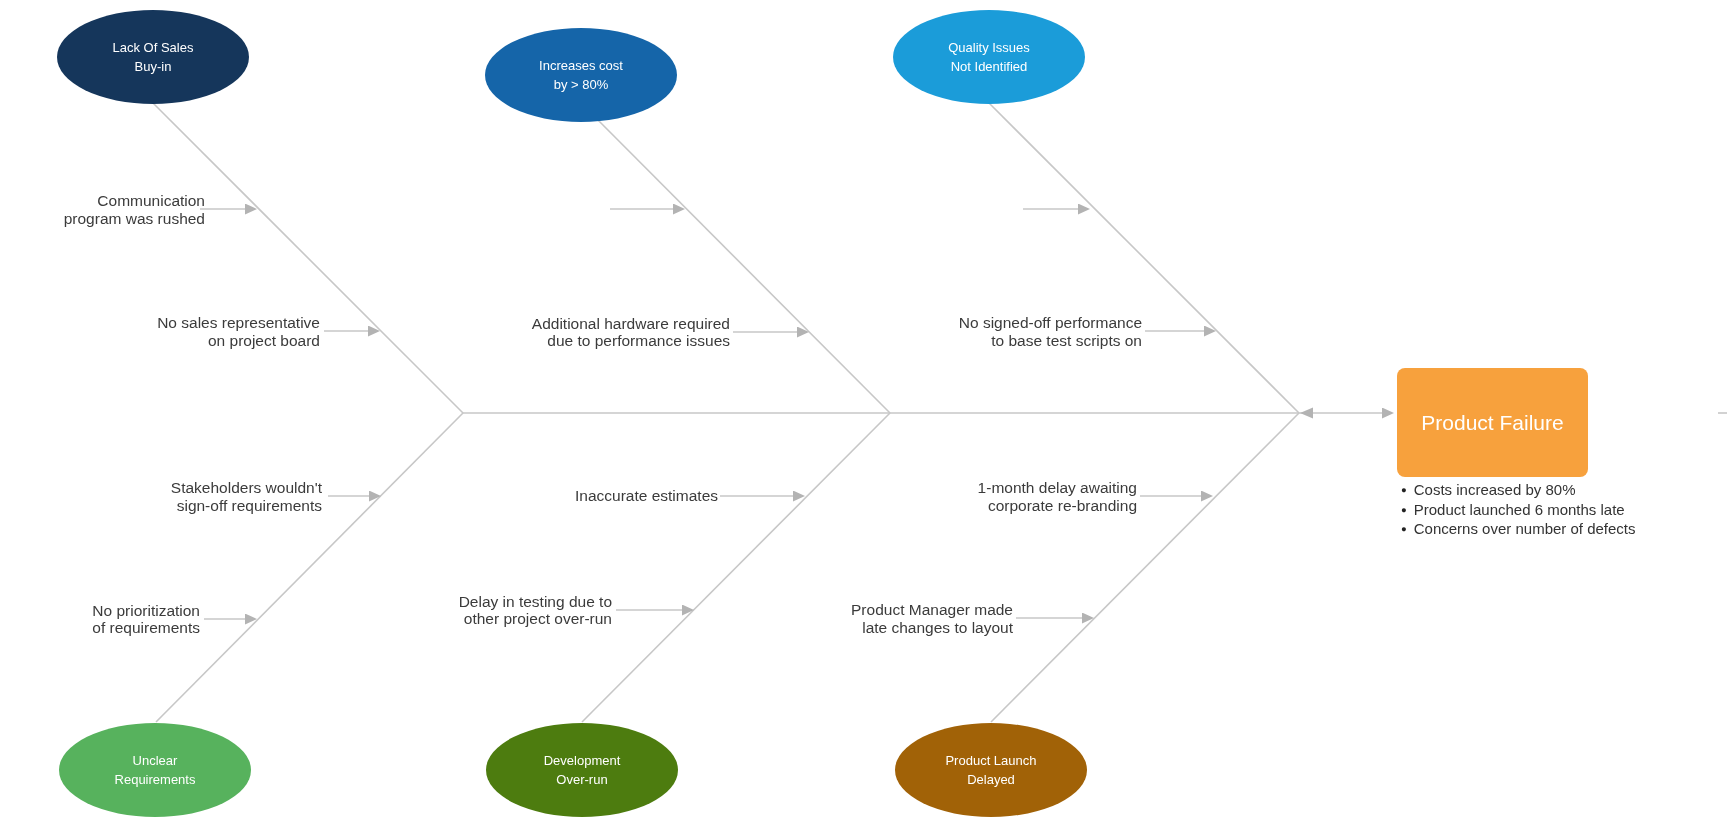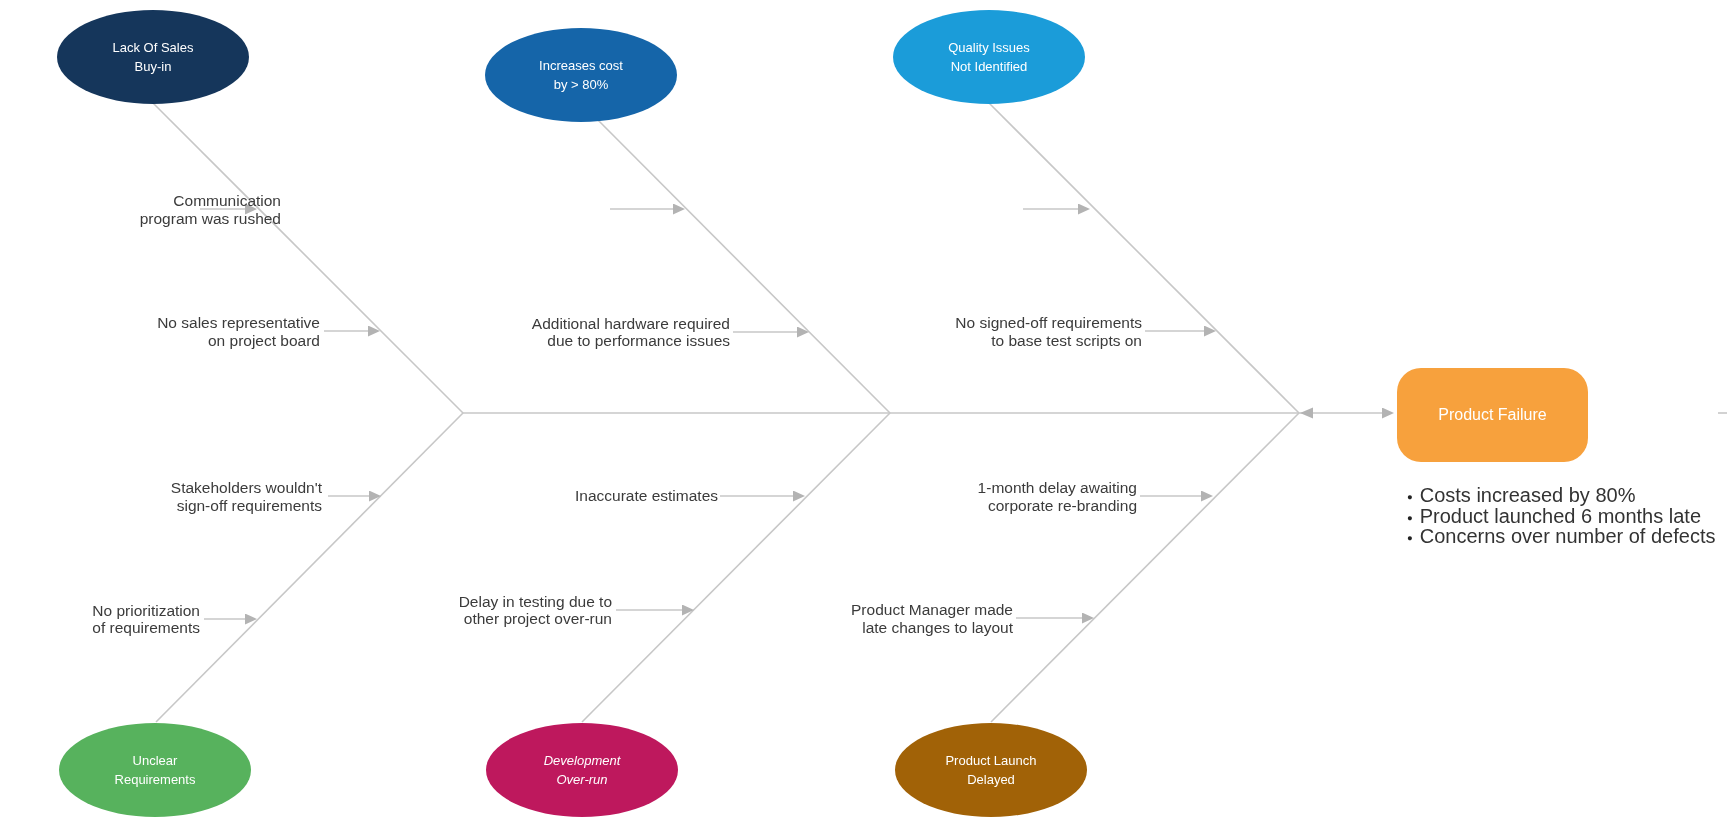--- a/index.html
+++ b/index.html
@@ -9,32 +9,32 @@
   #canvas { position: relative; width: 1727px; height: 832px; background: #ffffff; }
   #lines { position: absolute; left: 0; top: 0; }
 
   .node {
     position: absolute; width: 192px; height: 94px; border-radius: 50%;
     display: flex; align-items: center; justify-content: center;
     color: #ffffff; font-size: 13px; line-height: 19px; text-align: center;
     white-space: pre-line; z-index: 2;
   }
   .effect-box {
-    position: absolute; left: 1397px; top: 368px; width: 191px; height: 94px;
-    border-radius: 24px; display: flex; align-items: center; justify-content: center;
-    color: #ffffff; font-size: 16px; text-align: center; z-index: 2;
+    position: absolute; left: 1397px; top: 368px; width: 191px; height: 109px;
+    border-radius: 8px; display: flex; align-items: center; justify-content: center;
+    color: #ffffff; font-size: 21px; text-align: center; z-index: 2;
   }
   .cause {
     position: absolute; transform: translateY(-50%);
     text-align: right; white-space: pre-line;
     font-size: 15.5px; line-height: 17.5px; color: #3b3b3b; z-index: 2;
   }
   .outcomes {
-    position: absolute; left: 1399px; top: 478px; margin: 8px; padding: 0;
-    list-style: none; font-size: 20px; line-height: 19.5px; color: #333333; z-index: 2;
+    position: absolute; left: 1399px; top: 478px; margin: 2px; padding: 0;
+    list-style: none; font-size: 15px; line-height: 19.5px; color: #333333; z-index: 2;
   }
   .outcomes li::before {
     content: "\25CF"; font-size: 9.5px; margin-right: 7px; vertical-align: 2px; color: #222;
   }
 </style>
 </head>
 <body>
 
 <div id="canvas">
 
@@ -75,46 +75,46 @@
 
   <div class="node" style="left: 57px; top: 10px; background-color: rgb(21, 54, 91);">Lack Of Sales
 Buy-in</div>
   <div class="node" style="left: 485px; top: 28px; background-color: rgb(21, 101, 169);">Increases cost
 by &gt; 80%</div>
   <div class="node" style="left: 59px; top: 723px; background-color: rgb(87, 178, 93);">Unclear
 Requirements</div>
 
   <div class="node" style="left: 893px; top: 10px; background-color: rgb(27, 156, 217);">Quality Issues
 Not Identified</div>
-  <div class="node" style="left: 486px; top: 723px; background-color: #be185d; font-style: italic;">Development
+  <div class="node" style="left: 486px; top: 723px; background-color: #4d7c0f;">Development
 Over-run</div>
   <div class="node" style="left: 895px; top: 723px; background-color: #a16207;">Product Launch
 Delayed</div>
 
   <div class="effect-box" style="background-color: rgb(247, 161, 61);">Product Failure</div>
 
   <ul class="outcomes">
     <li>Costs increased by 80%</li>
     <li>Product launched 6 months late</li>
     <li>Concerns over number of defects</li>
   </ul>
 
-  <div class="cause" style="right:1446px; top:209px;text-align:right;">Communication
+  <div class="cause" style="right:1522px; top:209px;text-align:right;">Communication
 program was rushed</div>
   <div class="cause" style="right:1407px; top:331px;">No sales representative
 on project board</div>
   <div class="cause" style="right:1405px; top:496px;">Stakeholders wouldn't
 sign-off requirements</div>
   <div class="cause" style="right:1527px; top:618.5px;">No prioritization
 of requirements</div>
   <div class="cause" style="right:997px;  top:331.5px;">Additional hardware required
 due to performance issues</div>
   <div class="cause" style="right:1009px; top:496px;">Inaccurate estimates</div>
   <div class="cause" style="right:1115px; top:609.5px;">Delay in testing due to
 other project over-run</div>
-  <div class="cause" style="right:585px;  top:331px;">No signed-off requirements
+  <div class="cause" style="right:585px;  top:331px;">No signed-off performance
 to base test scripts on</div>
   <div class="cause" style="right:590px;  top:496px;">1-month delay awaiting
 corporate re-branding</div>
   <div class="cause" style="right:714px;  top:618px;">Product Manager made
 late changes to layout</div>
 
 </div>
 
 </body></html>

